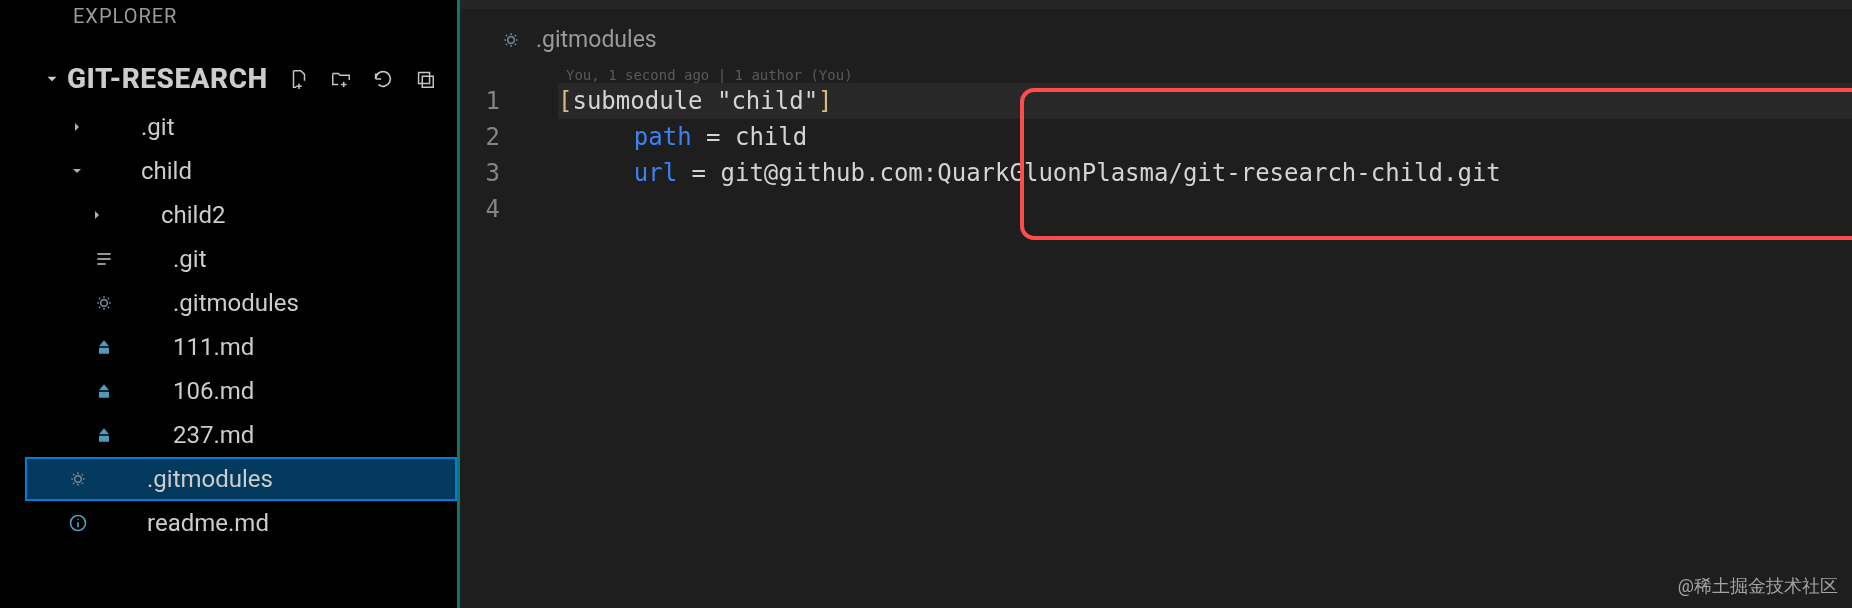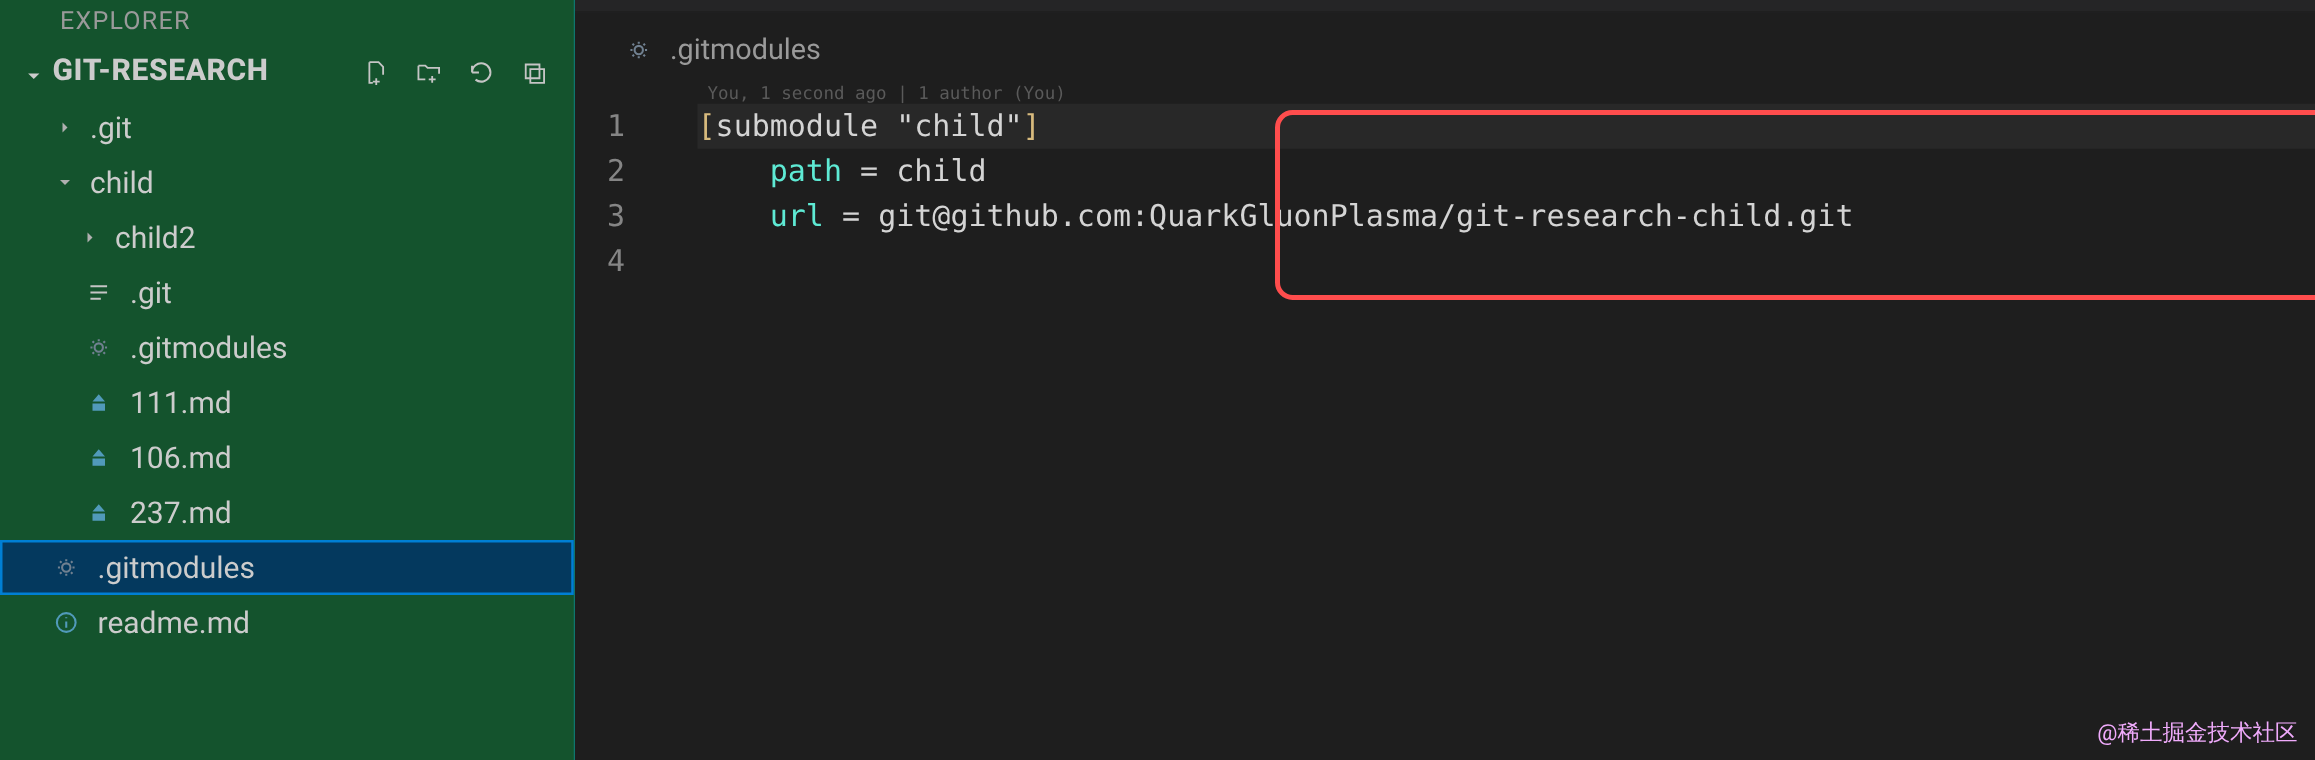--- a/index.html
+++ b/index.html
@@ -8,39 +8,41 @@
     background: #1e1e1e;
     color: #cccccc;
     width: 1852px;
     height: 608px;
     overflow: hidden;
     display: flex;
     font-size: 22px;
   }
   .sidebar {
     width: 460px;
-    background: #14532d;
+    background: #000000;
     display: flex;
     flex-direction: column;
-    border-right: 1px solid #0f766e;
+    border-right: 3px solid #0f766e;
+    padding-left: 25px;
   }
   .explorer-header {
     padding: 4px 20px 8px 48px;
     color: #9a9a9a;
     letter-spacing: 1px;
     font-size: 20px;
   }
   .folder-header {
     display: flex;
-    align-items: flex-end;
+    align-items: center;
     padding: 6px 14px 6px 18px;
     font-weight: 800;
     letter-spacing: 0.5px;
-    font-size: 24px;
+    font-size: 28px;
     color: #cccccc;
+    margin-top: 20px;
   }
   .folder-header .chev {
     width: 24px;
     display: flex;
     align-items: center;
   }
   .folder-header .label { flex: 1; }
   .folder-actions {
     display: flex;
     gap: 18px;
@@ -79,21 +81,21 @@
     align-items: center;
     justify-content: center;
     margin-right: 10px;
   }
   .row-chev {
     width: 24px;
     display: flex;
     align-items: center;
     margin-right: 4px;
   }
-  .row-label { flex: 1; white-space: nowrap; }
+  .row-label { flex: 1; white-space: nowrap; margin-left: 44px; }
   .editor {
     flex: 1;
     background: #1e1e1e;
     display: flex;
     flex-direction: column;
     position: relative;
   }
   .tabs-row {
     height: 10px;
     background: #252526;
@@ -142,39 +144,39 @@
     height: 36px;
     line-height: 36px;
     display: flex;
     white-space: pre;
   }
   .line1-bg {
     background: #282828;
   }
   .tok-br { color: #d7ba7d; }
   .tok-sec { color: #d4d4d4; }
-  .tok-key { color: #5eead4; }
+  .tok-key { color: #3b82f6; margin-left: 18px; }
   .tok-eq { color: #d4d4d4; }
   .tok-val { color: #d4d4d4; }
   .blame {
     color: #5a5a5a;
     padding-left: 60px;
     font-size: 22px;
   }
   .highlight-box {
     position: absolute;
     border: 4px solid #ff4d4d;
     border-radius: 14px;
     pointer-events: none;
   }
   .watermark {
     position: absolute;
     right: 14px;
     bottom: 10px;
-    color: #f0abfc;
+    color: #a3a3a3;
     font-size: 18px;
   }
 </style>
 </head>
 <body>
 
 <div class="sidebar">
   <div class="explorer-header">EXPLORER</div>
 
   <div class="folder-header">

